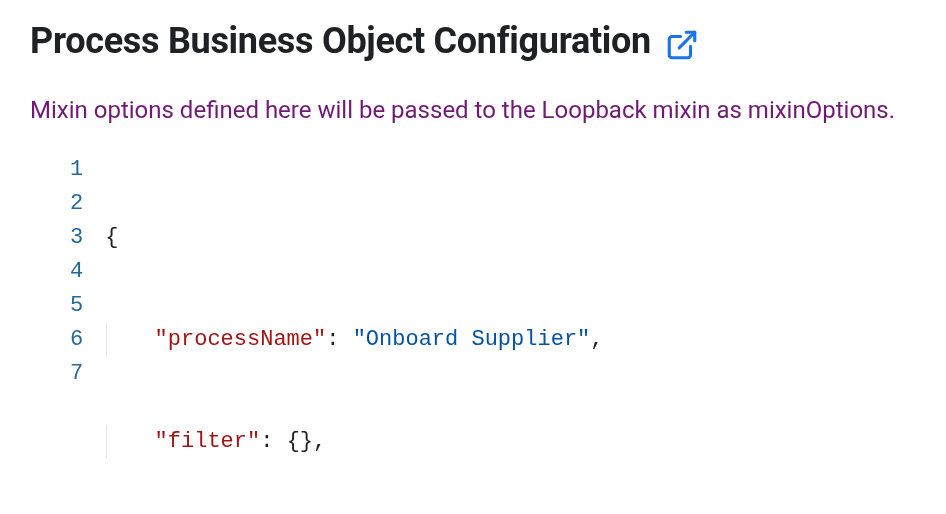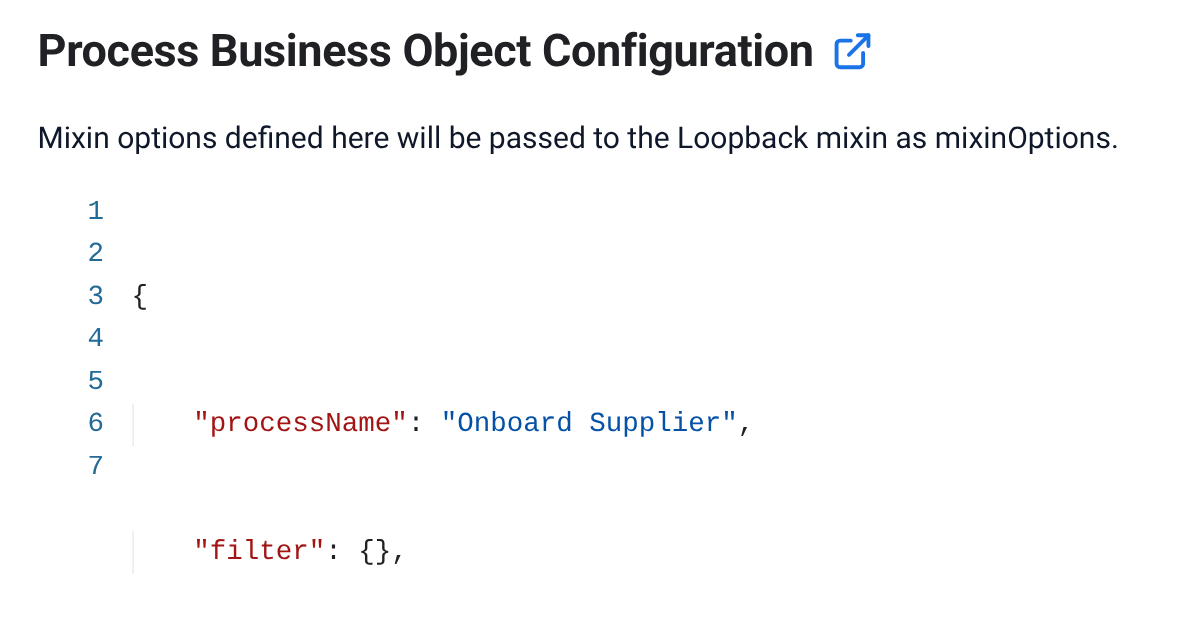--- a/index.html
+++ b/index.html
@@ -11,21 +11,21 @@
     color: #202124;
     width: 946px;
     height: 514px;
     overflow: hidden;
   }
   .container {
     padding: 20px 30px;
   }
   .heading-row {
     display: flex;
-    align-items: center;
+    align-items: flex-end;
     gap: 14px;
     margin-bottom: 30px;
   }
   h1 {
     font-size: 36px;
     font-weight: 700;
     margin: 0;
     letter-spacing: -0.3px;
     color: #202124;
   }
@@ -34,21 +34,21 @@
     display: inline-flex;
     align-items: center;
   }
   .open-icon svg {
     width: 34px;
     height: 34px;
   }
   .desc {
     font-size: 24px;
     line-height: 1.55;
-    color: #0f172a;
+    color: #701a75;
     margin: 0 0 24px 0;
     max-width: 880px;
   }
   .editor {
     margin-left: 40px;
     display: flex;
     font-family: "SFMono-Regular", Menlo, Consolas, "Liberation Mono", Courier, monospace;
     font-size: 22px;
     line-height: 34px;
   }

